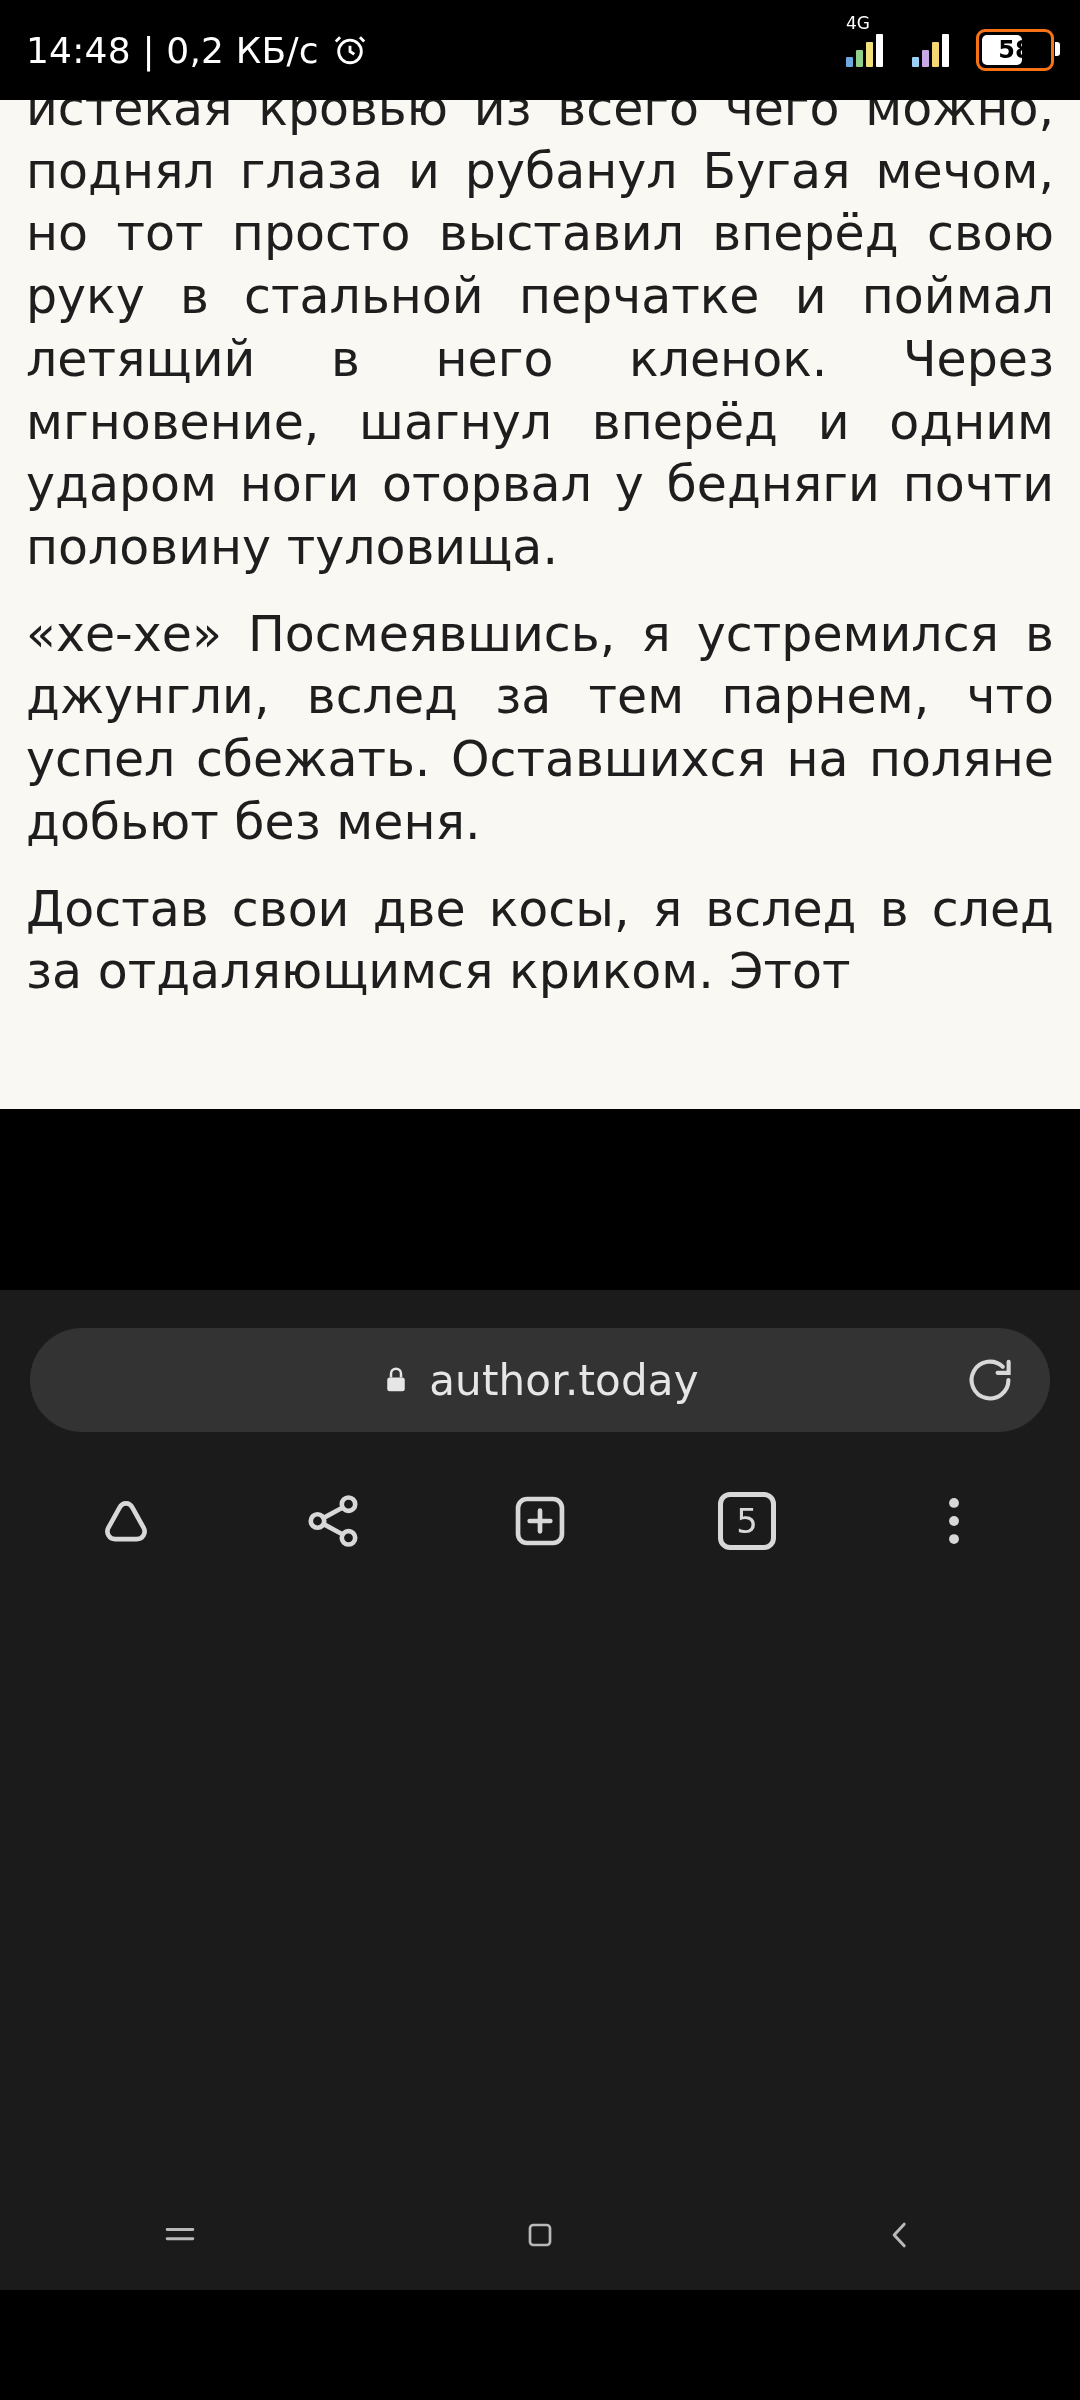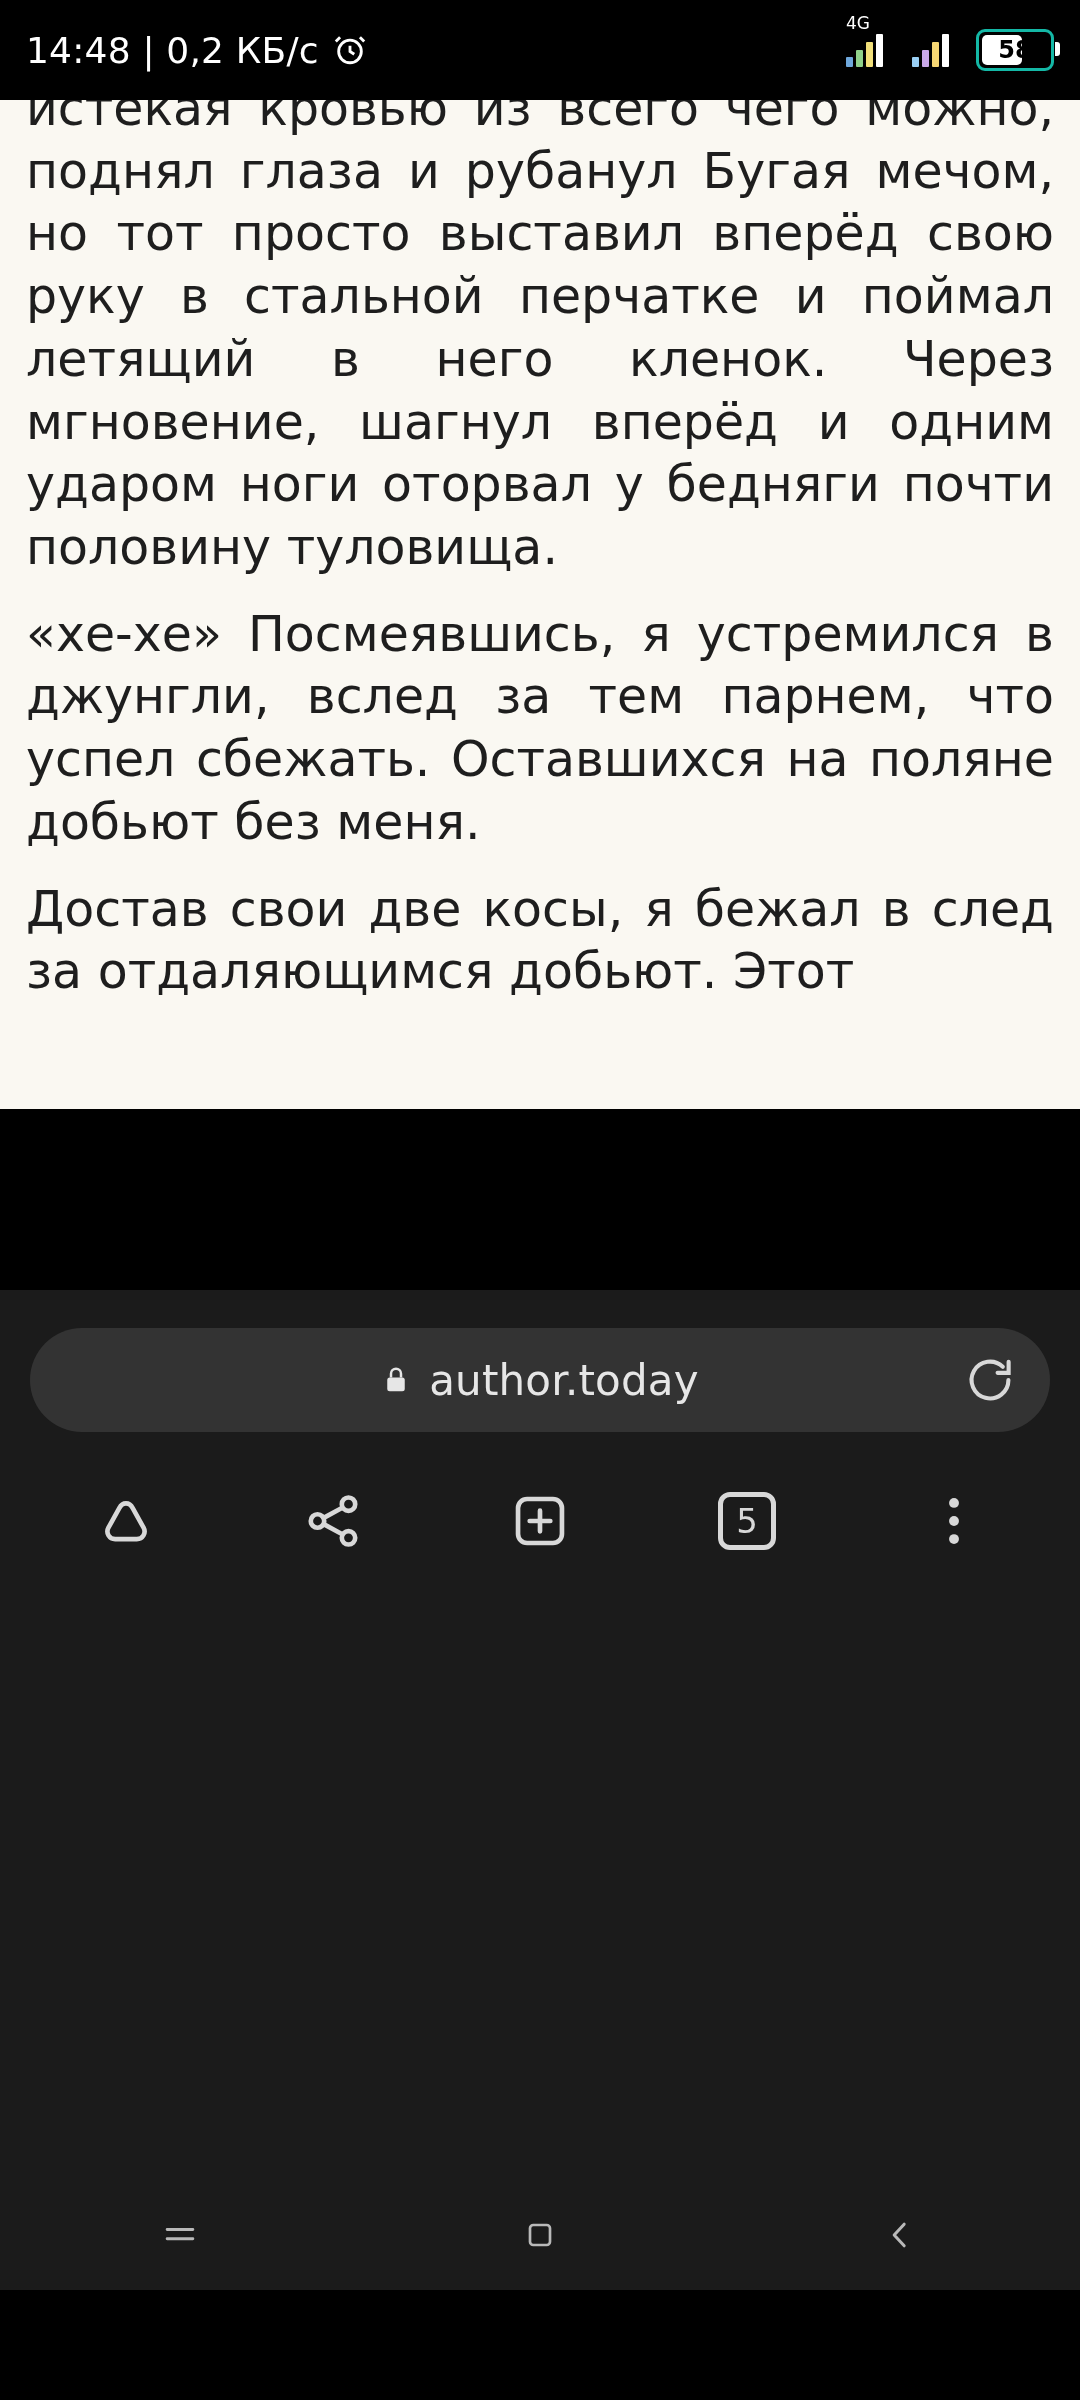--- a/index.html
+++ b/index.html
@@ -60,21 +60,21 @@
     height: 34px;
   }
   .sig-bars i {
     display: block;
     width: 7px;
     border-radius: 1px;
   }
   .battery {
     width: 72px;
     height: 36px;
-    border: 3px solid #14b8a6;
+    border: 3px solid #f97316;
     border-radius: 9px;
     position: relative;
     display: flex;
     align-items: center;
     justify-content: center;
     margin-left: 6px;
   }
   .battery:after {
     content: "";
     position: absolute;
@@ -250,21 +250,21 @@
       <div class="battery-fill"></div>
       <span class="battery-text">58</span>
     </div>
   </div>
 </div>
 
 <div class="page">
   <div class="reader">
     <p class="first">истекая кровью из всего чего можно, поднял глаза и рубанул Бугая мечом, но тот просто выставил вперёд свою руку в стальной перчатке и поймал летящий в него кленок. Через мгновение, шагнул вперёд и одним ударом ноги оторвал у бедняги почти половину туловища.</p>
     <p>«хе-хе» Посмеявшись, я устремился в джунгли, вслед за тем парнем, что успел сбежать. Оставшихся на поляне добьют без меня.</p>
-    <p>Достав свои две косы, я бежал в след за отдаляющимся добьют. Этот</p>
+    <p>Достав свои две косы, я вслед в след за отдаляющимся криком. Этот</p>
   </div>
 </div>
 
 <div class="browser-chrome">
 
   <div class="omnibox-wrap">
     <div class="omnibox">
       <span class="lock-icon">
         <svg width="30" height="34" viewBox="0 0 24 24" fill="#e6e6e6">
           <rect x="5" y="10" width="14" height="11" rx="2"></rect>

